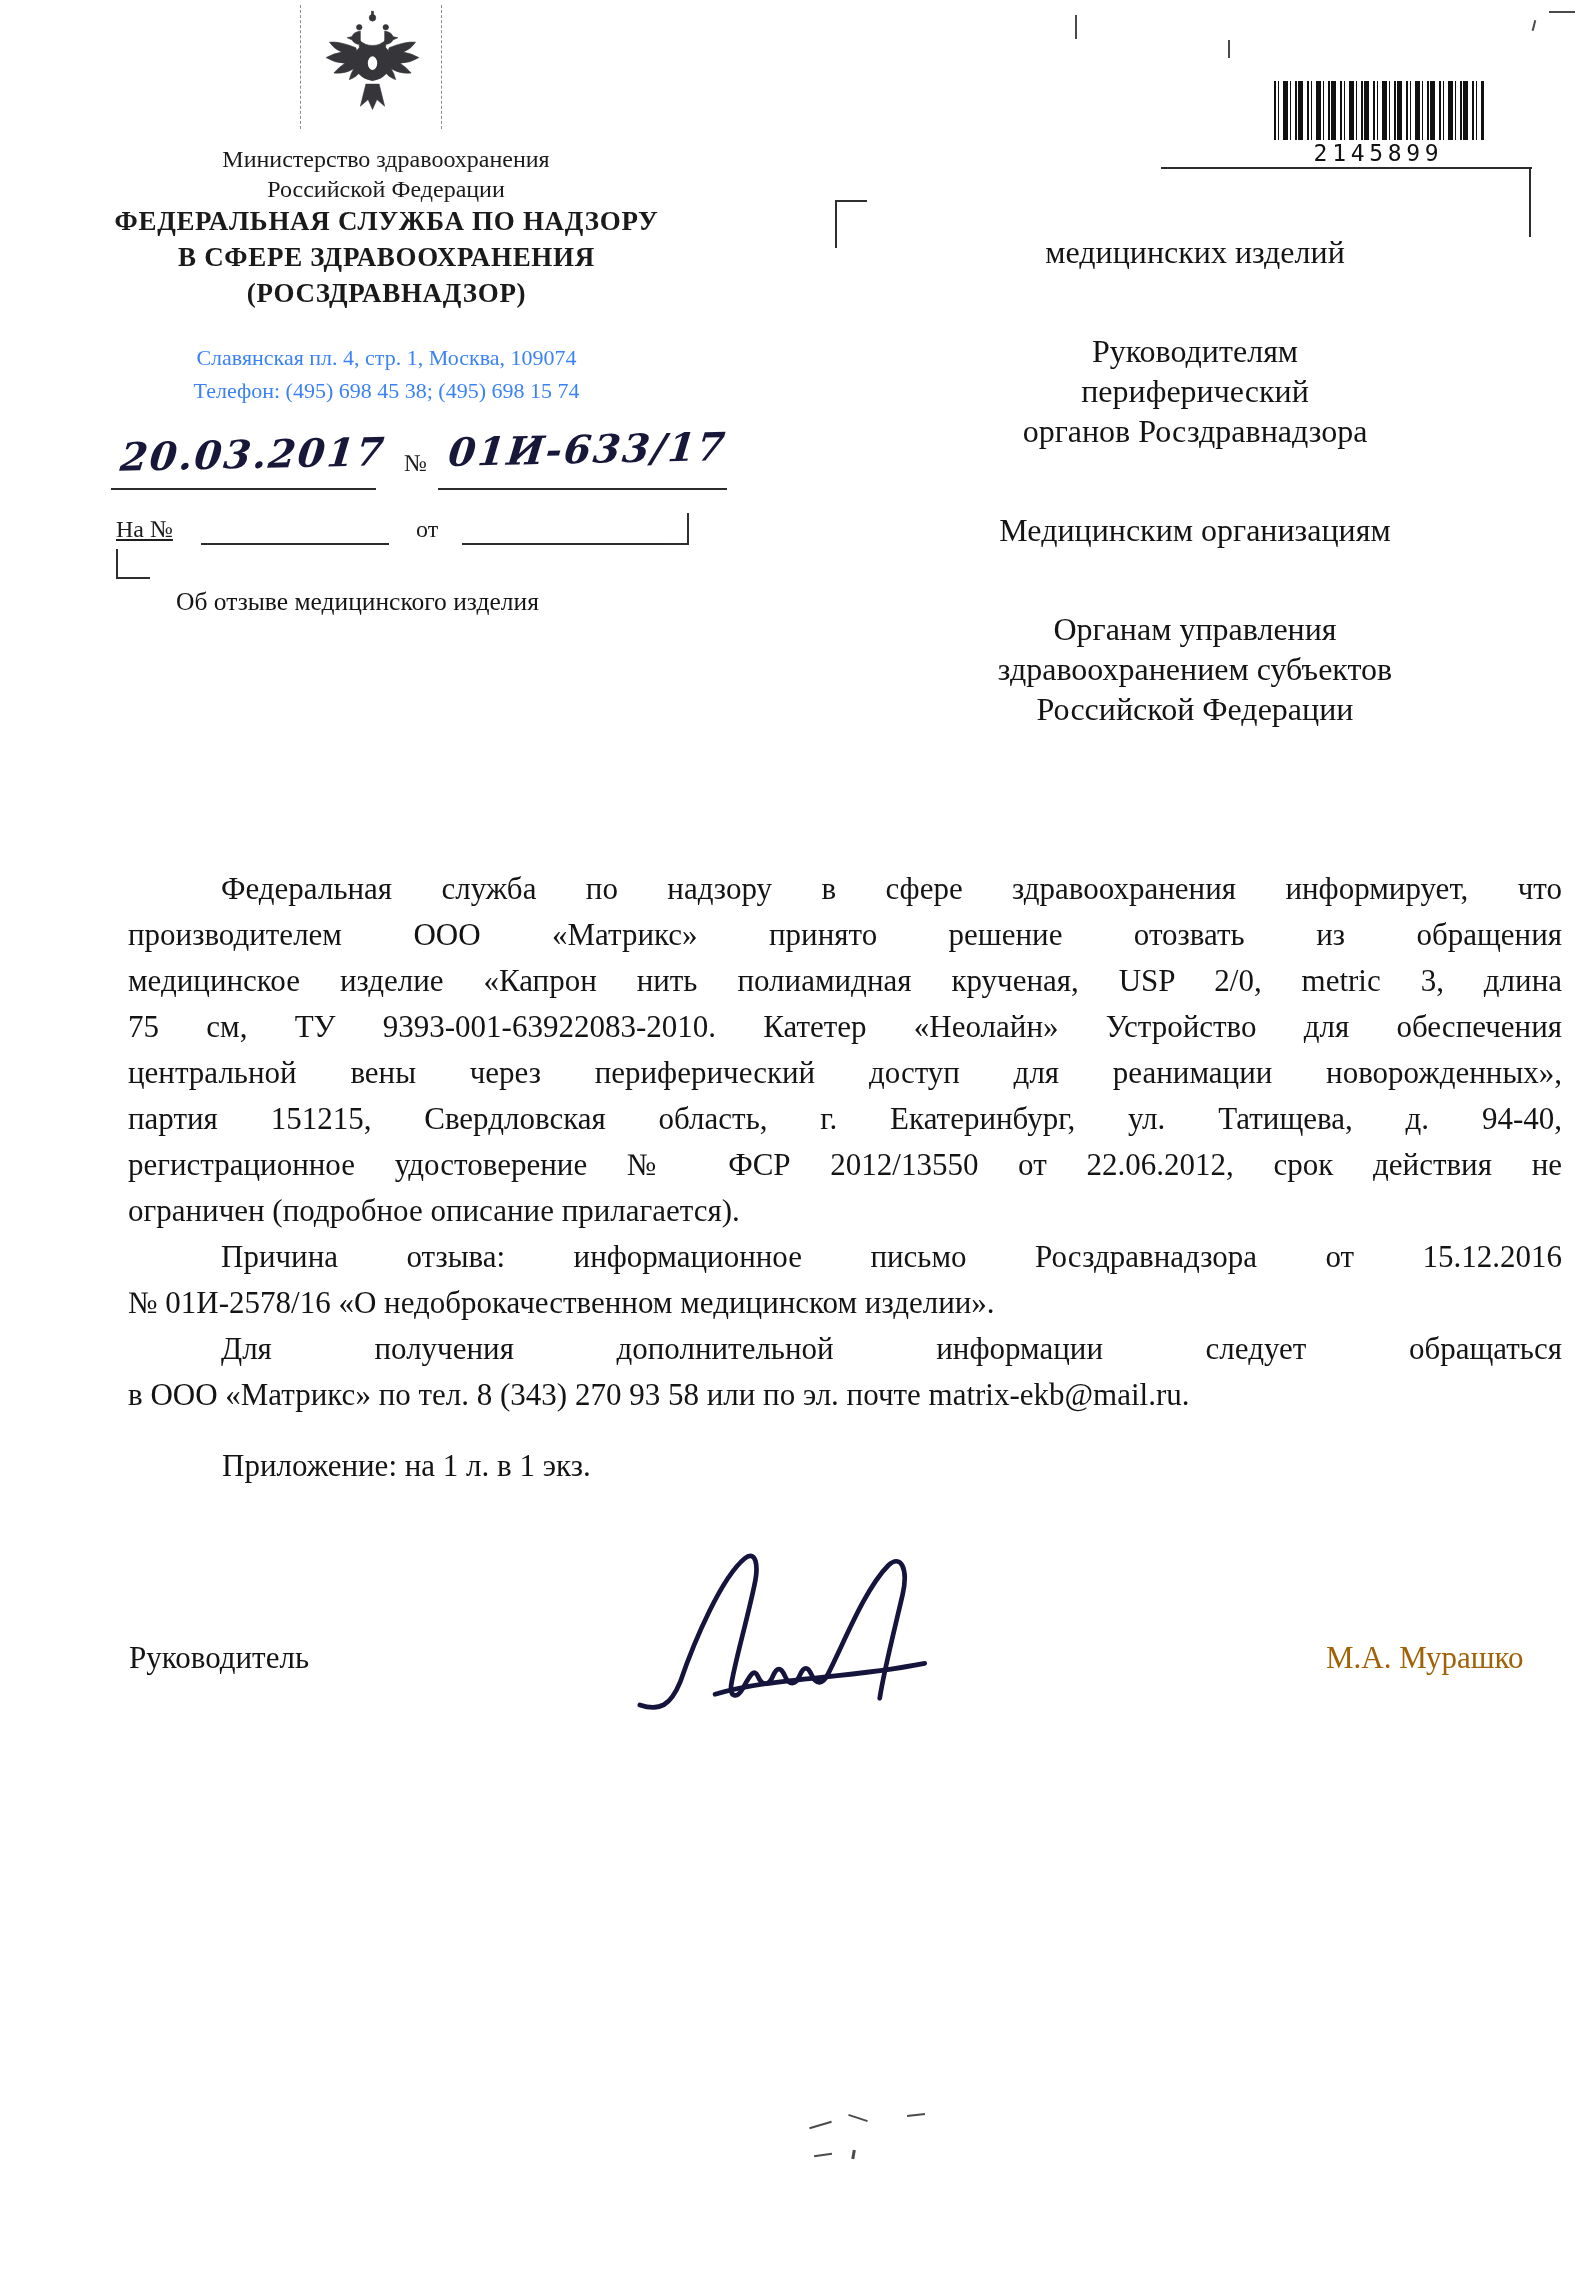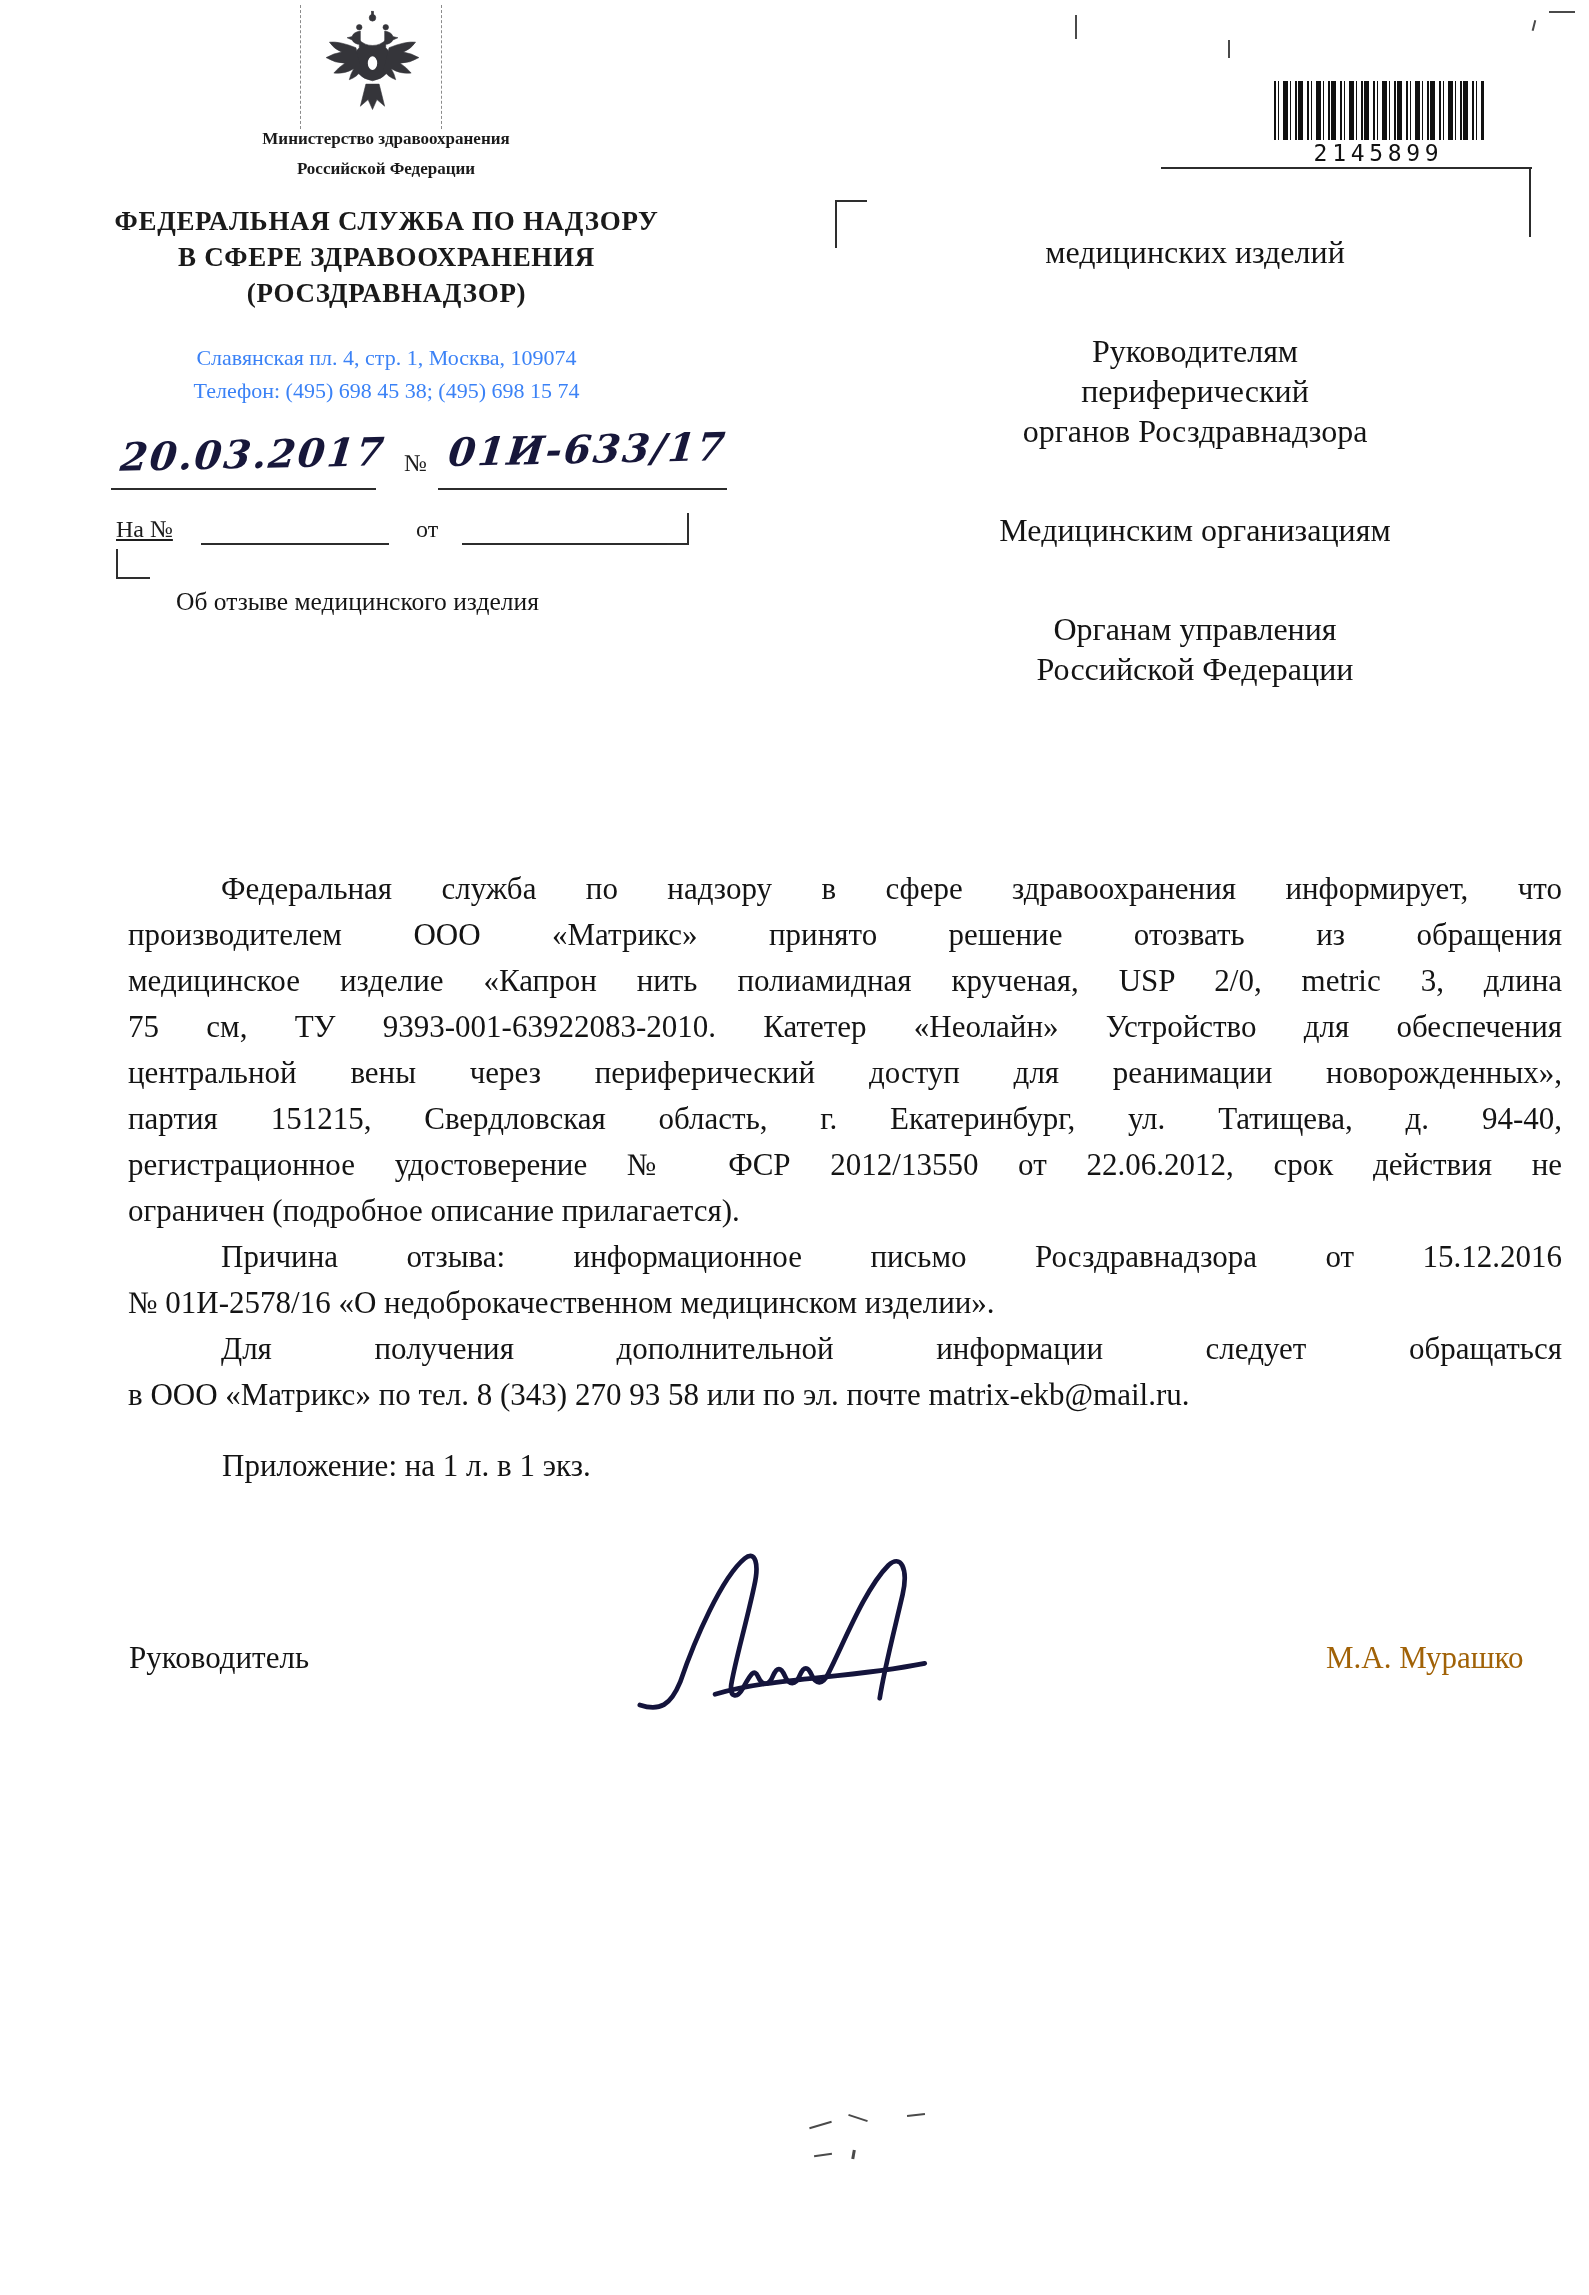--- a/index.html
+++ b/index.html
@@ -8,21 +8,21 @@
     width:1590px; height:2295px; position:relative; overflow:hidden;
     font-family:"Liberation Serif", serif; color:#1a1a1a;
   }
   .abs { position:absolute; }
   .center { text-align:center; }
   .nowrap { white-space:nowrap; }
 
   
   .emblem-frame { left:300px; top:5.4px; width:142px; height:124px;
     border-left:1.3px dashed #8b8b8b; border-right:1.3px dashed #8b8b8b; }
-  .ministry { left:114px; top:124px; width:544px; font-weight:bold; font-size:17px; line-height:29.5px; }
+  .ministry { left:114px; top:145px; width:544px; font-weight:normal; font-size:24px; line-height:29.5px; }
   .service  { left:101px; top:203px; width:571px; font-weight:bold; font-size:27px; line-height:36px; letter-spacing:0.7px; }
   .contact  { left:101px; top:341px; width:571px; font-size:22px; line-height:33px; color:#3b82f6; }
 
   .hw { font-family:"DejaVu Serif", serif; font-style:italic; font-weight:600;
         color:#17173a; transform:skewX(-7deg) rotate(-1.2deg); letter-spacing:2px; }
   .hline { position:absolute; background:#2c2c2c; height:2px; }
   .vline { position:absolute; background:#2c2c2c; width:2px; }
 
   .plain-label { font-size:24px; color:#1d1d1d; }
   .subject { left:176px; top:587px; font-size:25.5px; color:#151515; }
@@ -131,20 +131,21 @@
   <div class="addr-block">
     <div class="addr-line">Руководителям</div>
     <div class="addr-line">периферический</div>
     <div class="addr-line">органов Росздравнадзора</div>
   </div>
   <div class="addr-block">
     <div class="addr-line">Медицинским организациям</div>
   </div>
   <div class="addr-block">
     <div class="addr-line">Органам управления</div>
+    <div class="addr-line">здравоохранением субъектов</div>
     <div class="addr-line">Российской Федерации</div>
   </div>
 </div>
 
 <div class="abs body-text">
   <div class="bline ind">Федеральная служба по надзору в сфере здравоохранения информирует, что</div>
   <div class="bline">производителем ООО «Матрикс» принято решение отозвать из обращения</div>
   <div class="bline">медицинское изделие «Капрон нить полиамидная крученая, USP 2/0, metric 3, длина</div>
   <div class="bline">75 см, ТУ 9393-001-63922083-2010. Катетер «Неолайн» Устройство для обеспечения</div>
   <div class="bline">центральной вены через периферический доступ для реанимации новорожденных»,</div>

